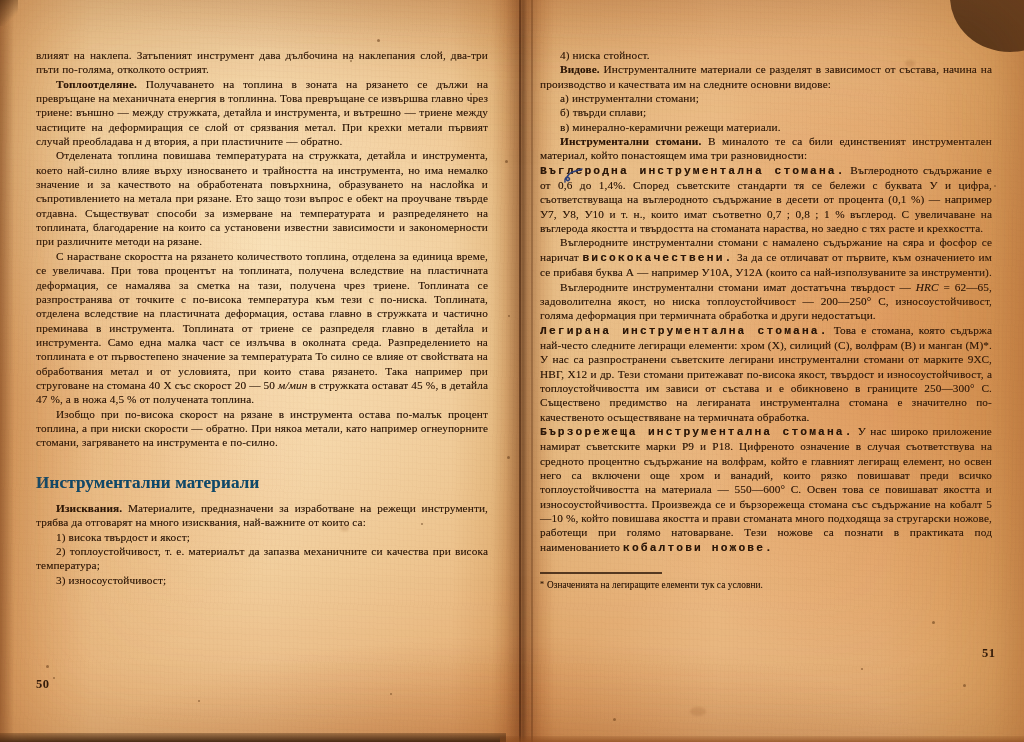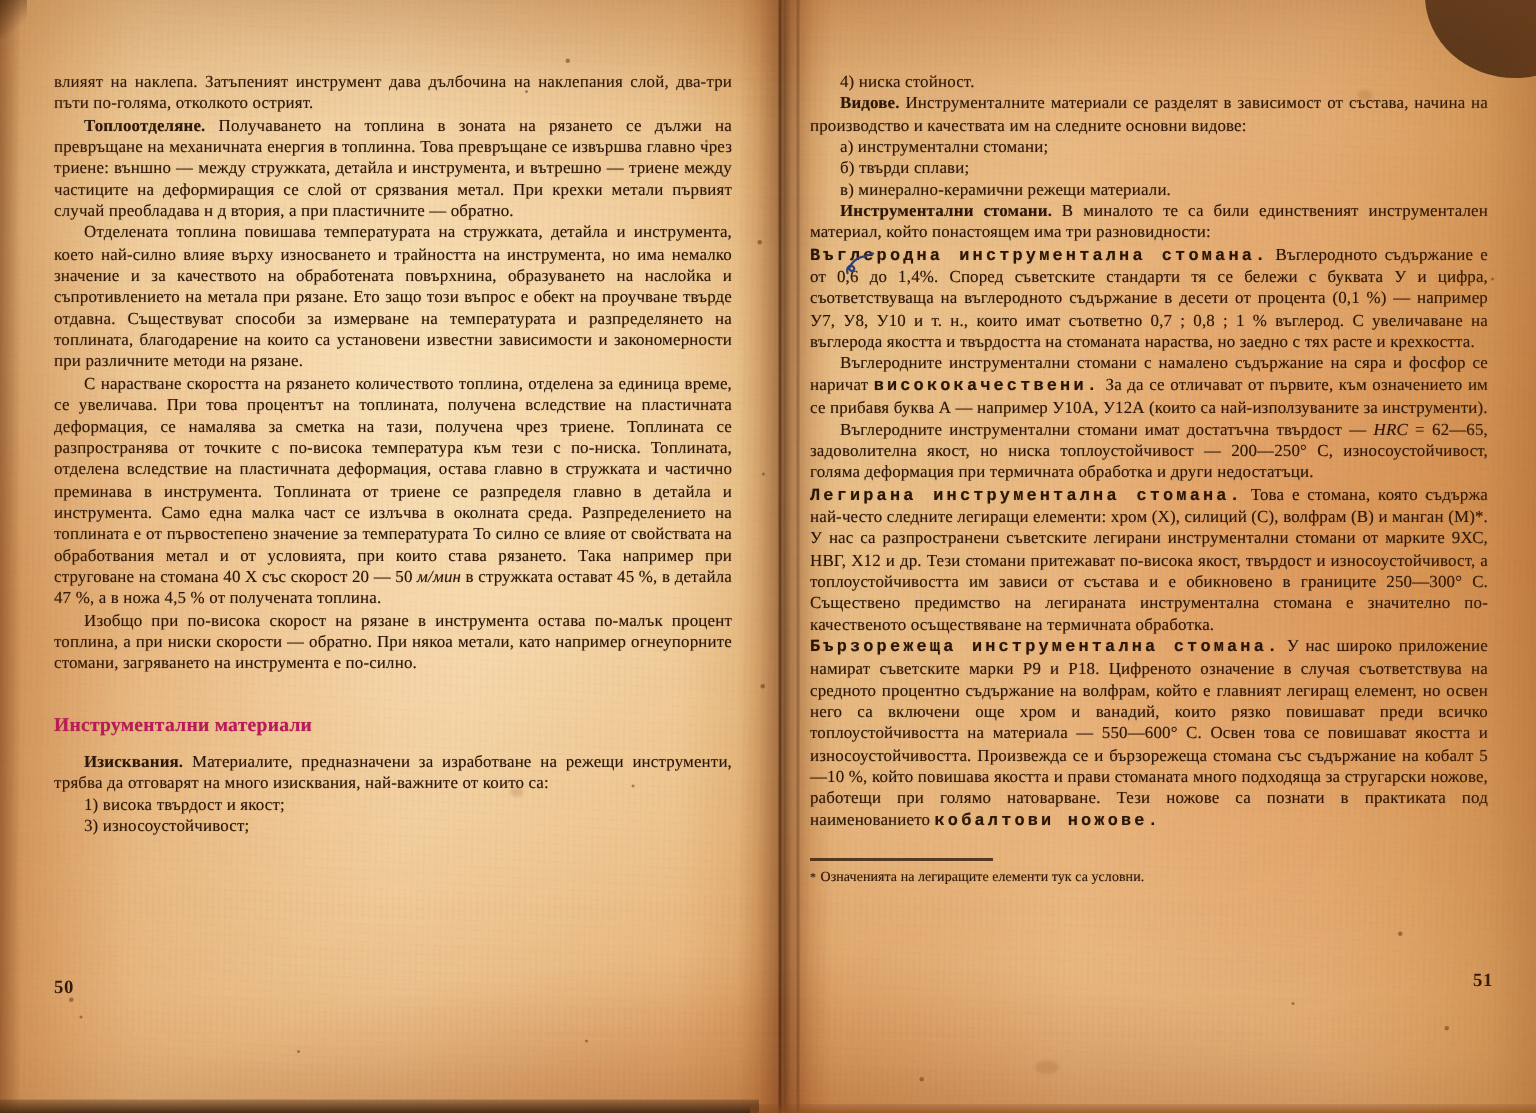--- a/index.html
+++ b/index.html
@@ -111,40 +111,40 @@
 
   p{margin:0;text-indent:20px;}
   p.noind{text-indent:0;}
   p.li{text-indent:20px;}
 
   .b{font-weight:bold;}
   .sp{font-weight:bold;letter-spacing:2.1px;font-family:Liberation Mono, monospace;}
   .it{font-style:italic;}
 
   h2.sec{
-    font-size:13px;font-weight:bold;margin:0;
-    letter-spacing:.2px;color:#be185d;
+    font-size:17px;font-weight:bold;margin:0;
+    letter-spacing:.2px;color:#0c4a6e;
   }
   .gap-s{height:11px;}
   .gap-m{height:17px;}
   .gap-l{height:26px;}
 
   .fn-rule{
     width:122px;height:1.5px;background:#3a2210;opacity:.85;margin:0 0 5px 0;
   }
   .footnote{
     font-size:9.3px;line-height:12px;text-indent:0;letter-spacing:.05px;
   }
   .fn-star{font-size:8px;vertical-align:top;margin-right:3px;}
 
   .folio{
     position:absolute;font-weight:bold;font-size:12.5px;color:#271407;
     letter-spacing:.4px;
   }
-  .folio.l{left:36px;top:651px;}
+  .folio.l{left:36px;top:677px;}
   .folio.r{left:458px;top:646px;}
 
   
   .pen-mark{
     position:absolute;left:563px;top:168px;width:22px;height:17px;
     pointer-events:none;
   }
   .pen-mark svg{display:block;}
 </style>
 </head>
@@ -203,20 +203,21 @@
 
       <div class="gap-l"></div>
 
       <h2 class="sec">Инструментални материали</h2>
 
       <div class="gap-s"></div>
 
       <p><span class="b">Изисквания.</span><span> Материалите, предназначени за изработване на режещи инструменти, трябва да отговарят на много изисквания, най-важните от които са:</span></p>
 
       <p class="li">1) висока твърдост и якост;</p>
+      <p class="li">2) топлоустойчивост, т. е. материалът да запазва механичните си качества при висока температура;</p>
       <p class="li">3) износоустойчивост;</p>
     </div>
 
     <div class="folio l">50</div>
   </div>
 
   <div class="page right">
     <div class="col right-col">
 
       <p class="li">4) ниска стойност.</p>

